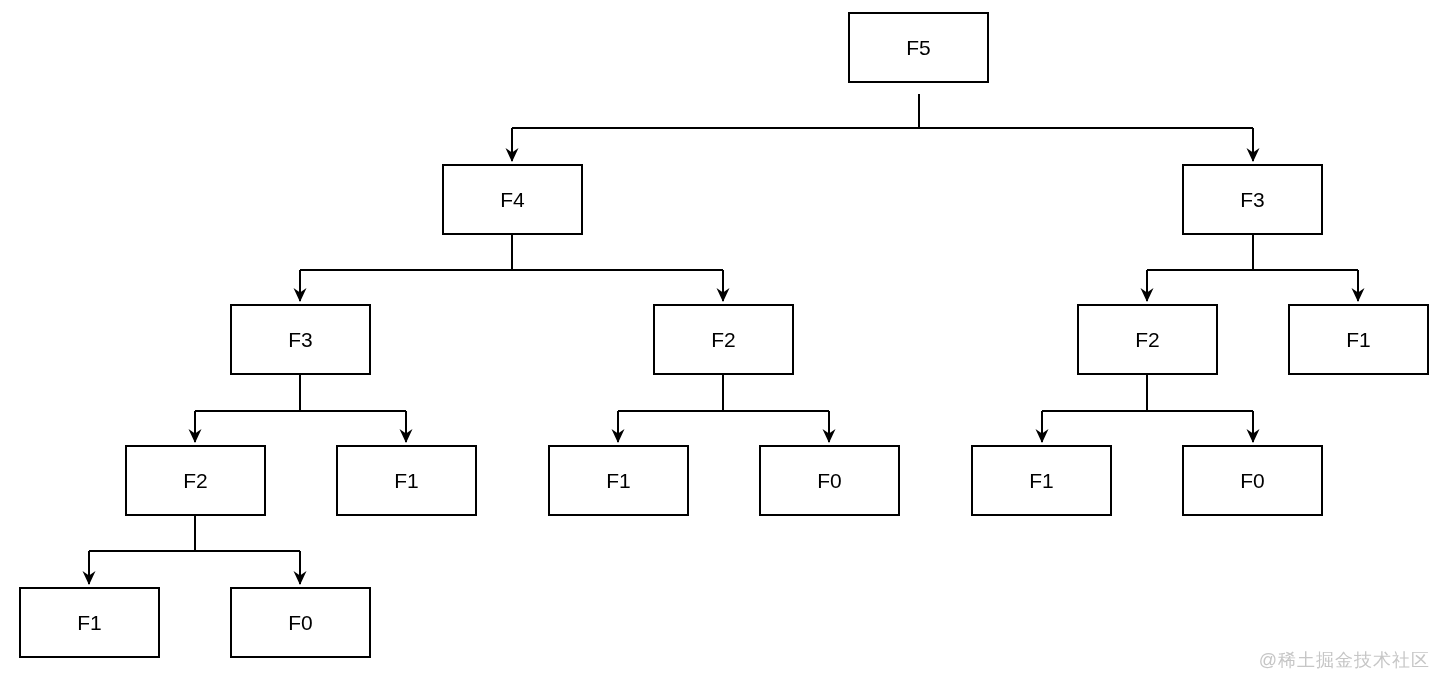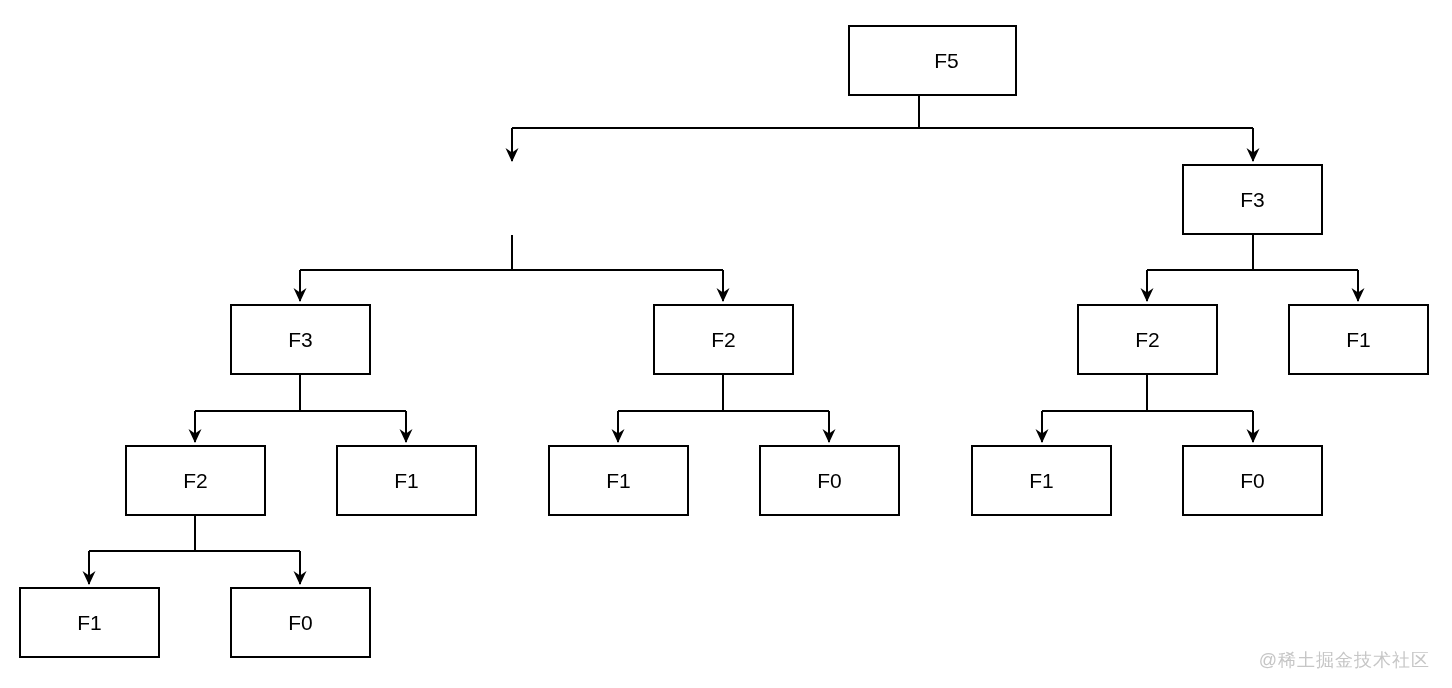--- a/index.html
+++ b/index.html
@@ -69,22 +69,23 @@
     <line x1="195" y1="411" x2="195" y2="442" stroke="#000000" stroke-width="2" marker-end="url(#arrow)"></line>
     <line x1="406" y1="411" x2="406" y2="442" stroke="#000000" stroke-width="2" marker-end="url(#arrow)"></line>
     <line x1="618" y1="411" x2="618" y2="442" stroke="#000000" stroke-width="2" marker-end="url(#arrow)"></line>
     <line x1="829" y1="411" x2="829" y2="442" stroke="#000000" stroke-width="2" marker-end="url(#arrow)"></line>
     <line x1="1042" y1="411" x2="1042" y2="442" stroke="#000000" stroke-width="2" marker-end="url(#arrow)"></line>
     <line x1="1253" y1="411" x2="1253" y2="442" stroke="#000000" stroke-width="2" marker-end="url(#arrow)"></line>
     <line x1="89" y1="551" x2="89" y2="584" stroke="#000000" stroke-width="2" marker-end="url(#arrow)"></line>
     <line x1="300" y1="551" x2="300" y2="584" stroke="#000000" stroke-width="2" marker-end="url(#arrow)"></line>
   </svg>
 
-  <div class="node" style="left:848px;  top:25px;padding-left:28px;">F5</div>
+  <div class="node" style="left:848px;  top:12px;">F5</div>
 
+  <div class="node" style="left:442px;  top:164px;">F4</div>
   <div class="node" style="left:1182px; top:164px;">F3</div>
 
   <div class="node" style="left:230px;  top:304px;">F3</div>
   <div class="node" style="left:653px;  top:304px;">F2</div>
   <div class="node" style="left:1077px; top:304px;">F2</div>
   <div class="node" style="left:1288px; top:304px;">F1</div>
 
   <div class="node" style="left:125px;  top:445px;">F2</div>
   <div class="node" style="left:336px;  top:445px;">F1</div>
   <div class="node" style="left:548px;  top:445px;">F1</div>

